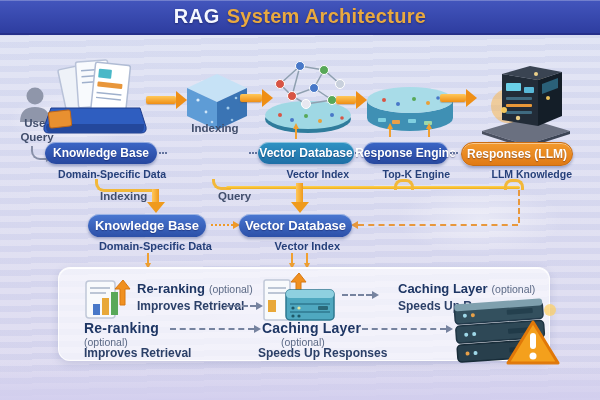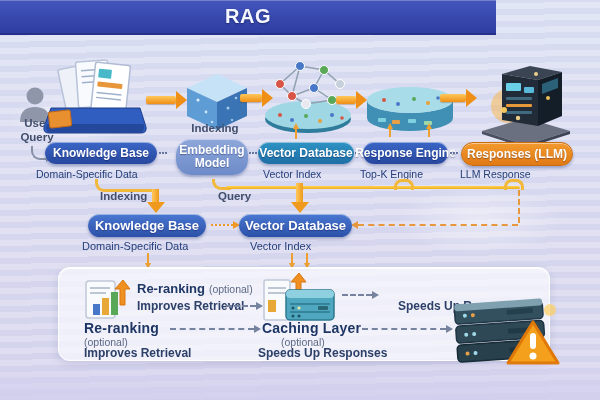--- a/index.html
+++ b/index.html
@@ -7,21 +7,21 @@
     position:relative;width:600px;height:400px;overflow:hidden;
     font-family:"Liberation Sans",sans-serif;
     background:
       radial-gradient(90px 40px at 12% 30%, rgba(255,255,255,.55), transparent 70%),
       radial-gradient(120px 50px at 80% 55%, rgba(255,255,255,.45), transparent 70%),
       radial-gradient(100px 46px at 45% 78%, rgba(228,224,248,.6), transparent 70%),
       repeating-linear-gradient(179deg, rgba(255,255,255,.16) 0 6px, rgba(178,188,226,.13) 6px 12px),
       linear-gradient(#dde1f3,#d9d6ee);
   }
   .titlebar{
-    position:absolute;left:0;top:0;width:496px;height:33px;
+    position:absolute;left:0;top:0;width:600px;height:33px;
     background:linear-gradient(#4356bd,#2e3da0);
     border-bottom:2px solid #26308a;
     display:flex;align-items:center;justify-content:center;gap:7px;
     box-shadow:inset 0 1px 0 rgba(255,255,255,.25);
   }
   .t-rag{color:#f5f7ff;font-size:20px;font-weight:700;letter-spacing:.5px;text-shadow:0 1px 2px rgba(0,0,30,.4);}
   .t-rest{color:#e9a93f;font-size:20px;font-weight:700;letter-spacing:.3px;text-shadow:0 1px 2px rgba(0,0,30,.35);}
   .abs{position:absolute;}
   
   .pill{
@@ -30,21 +30,21 @@
     box-shadow:0 2px 3px rgba(40,60,120,.35), inset 0 1px 0 rgba(255,255,255,.45);
     text-shadow:0 1px 1px rgba(0,0,60,.35);white-space:nowrap;
   }
   .pill-blue{background:linear-gradient(#3b66c6,#27479e);}
   .pill-lblue{background:linear-gradient(#8ea7da,#6d8bc9);}
   .pill-teal{background:linear-gradient(#2f93c4,#1e6fa6);}
   .pill-orange{background:linear-gradient(#f39a2e,#e07a14);border:1px solid #c96d12;}
   .pill-row2{background:linear-gradient(#4a78d2,#2c50a8);height:23px;font-size:13px;}
   .pill-multi{height:36px;border-radius:15px;line-height:1.12;text-align:center;white-space:normal;}
   .sub{
-    position:absolute;font-size:10.5px;font-weight:400;color:#26407a;text-align:left;white-space:nowrap;
+    position:absolute;font-size:10.5px;font-weight:700;color:#26407a;text-align:right;white-space:nowrap;
   }
   .flowlabel{position:absolute;font-size:11.5px;font-weight:600;color:#414e6c;white-space:nowrap;}
   .pdots{position:absolute;width:8px;border-top:2.5px dotted #64749e;}
   
   .arrow-r{position:absolute;height:8px;border-radius:2px;background:linear-gradient(#ffc85a,#ef8f16);box-shadow:0 1px 1px rgba(120,60,0,.3);}
   .arrow-r::after{content:'';position:absolute;right:-11px;top:-5px;border-left:11px solid #ef8f16;border-top:9px solid transparent;border-bottom:9px solid transparent;}
   
   .arrow-d{position:absolute;width:7px;background:linear-gradient(90deg,#ffc85a,#ef9a1c);}
   .arrow-d::after{content:'';position:absolute;left:-5.5px;bottom:-10px;border-top:11px solid #ef9a1c;border-left:9px solid transparent;border-right:9px solid transparent;}
   
@@ -82,20 +82,21 @@
     background:linear-gradient(rgba(216,212,240,0),rgba(210,206,238,.9));}
   svg{display:block;}
 </style>
 </head>
 <body>
 
 <div class="stage">
 
   <div class="titlebar">
     <span class="t-rag">RAG</span>
+    <span class="t-rest">System Architecture</span>
   </div>
 
   <div class="abs" style="left:18px;top:86px;width:34px;height:36px;">
     <svg width="34" height="36" viewBox="0 0 34 36">
       <circle cx="17" cy="10" r="8.5" fill="#8f96aa"></circle>
       <path d="M2 36 Q2 21 17 21 Q32 21 32 36 Z" fill="#8f96aa"></path>
     </svg>
   </div>
   <div class="flowlabel" style="left:8px;top:116px;width:58px;text-align:center;line-height:1.25;">
     <div>User</div>
@@ -213,40 +214,37 @@
       <circle cx="40" cy="64" r="2.2" fill="#ffe090" opacity=".9"></circle>
       <circle cx="70" cy="44" r="2" fill="#ffd060" opacity=".9"></circle>
       <circle cx="58" cy="20" r="2" fill="#ffe090" opacity=".9"></circle>
     </svg>
   </div>
 
   <div class="pill pill-blue" style="left:45px;top:142px;width:112px;">
     <span>Knowledge Base</span>
   </div>
   <div class="pdots" style="left:159px;top:152px;"></div>
-  <div class="pill pill-lblue pill-multi" style="left:176px;top:139px;width:72px;">
-    <span>Embedding Model</span>
-  </div>
   <div class="pdots" style="left:249px;top:152px;"></div>
   <div class="pill pill-teal" style="left:258px;top:142px;width:96px;">
     <span>Vector Database</span>
   </div>
   <div class="pdots" style="left:355px;top:152px;width:6px;"></div>
   <div class="pill pill-blue" style="left:363px;top:142px;width:85px;">
     <span>Response Engine</span>
   </div>
   <div class="pdots" style="left:450px;top:152px;"></div>
   <div class="pill pill-orange" style="left:461px;top:142px;width:110px;">
     <span>Responses (LLM)</span>
   </div>
 
   <div class="sub" style="left:36px;top:168px;width:130px;">Domain-Specific Data</div>
   <div class="sub" style="left:263px;top:168px;width:86px;">Vector Index</div>
   <div class="sub" style="left:360px;top:168px;width:90px;">Top-K Engine</div>
-  <div class="sub" style="left:460px;top:168px;width:112px;">LLM Response</div>
+  <div class="sub" style="left:460px;top:168px;width:112px;">LLM Knowledge</div>
 
   <div class="mini-up" style="left:295px;top:128px;height:11px;"></div>
   <div class="mini-up" style="left:389px;top:128px;height:9px;"></div>
   <div class="mini-up" style="left:428px;top:128px;height:9px;"></div>
 
   <div class="elbow" style="left:95px;top:179px;width:57px;height:10px;"></div>
   <div class="flowlabel" style="left:100px;top:190px;">Indexing</div>
   <div class="arrow-d" style="left:152px;top:189px;height:14px;"></div>
 
   <div class="elbow" style="left:212px;top:179px;width:16px;height:8px;"></div>
@@ -305,20 +303,23 @@
       <line x1="28" y1="32" x2="68" y2="32" stroke="#2e7890" stroke-width="1.5"></line>
       <line x1="28" y1="40" x2="68" y2="40" stroke="#2e7890" stroke-width="1.5"></line>
       <circle cx="31" cy="36" r="1.6" fill="#1e5868"></circle>
         <circle cx="37" cy="36" r="1.6" fill="#e8e8a0"></circle>
       <circle cx="31" cy="44" r="1.6" fill="#1e5868"></circle>
         <circle cx="37" cy="44" r="1.6" fill="#1e5868"></circle>
       <rect x="56" y="34" width="10" height="4" rx="1" fill="#2a6878"></rect>
     </svg>
   </div>
   <div class="dash-g" style="left:342px;top:294px;width:30px;"></div>
+  <div class="p-title" style="left:398px;top:281px;">
+    <span>Caching Layer</span><span class="opt">(optional)</span>
+  </div>
   <div class="p-sub" style="left:398px;top:299px;">Speeds Up Responses</div>
 
   <div class="p-big" style="left:84px;top:320px;">Re-ranking</div>
   <div class="p-opt" style="left:84px;top:336px;">(optional)</div>
   <div class="p-sub" style="left:84px;top:346px;">Improves Retrieval</div>
   <div class="dash-g" style="left:170px;top:328px;width:84px;"></div>
   <div class="p-big" style="left:262px;top:320px;">Caching Layer</div>
   <div class="p-opt" style="left:281px;top:336px;">(optional)</div>
   <div class="p-sub" style="left:258px;top:346px;">Speeds Up Responses</div>
   <div class="dash-g" style="left:362px;top:328px;width:84px;"></div>

